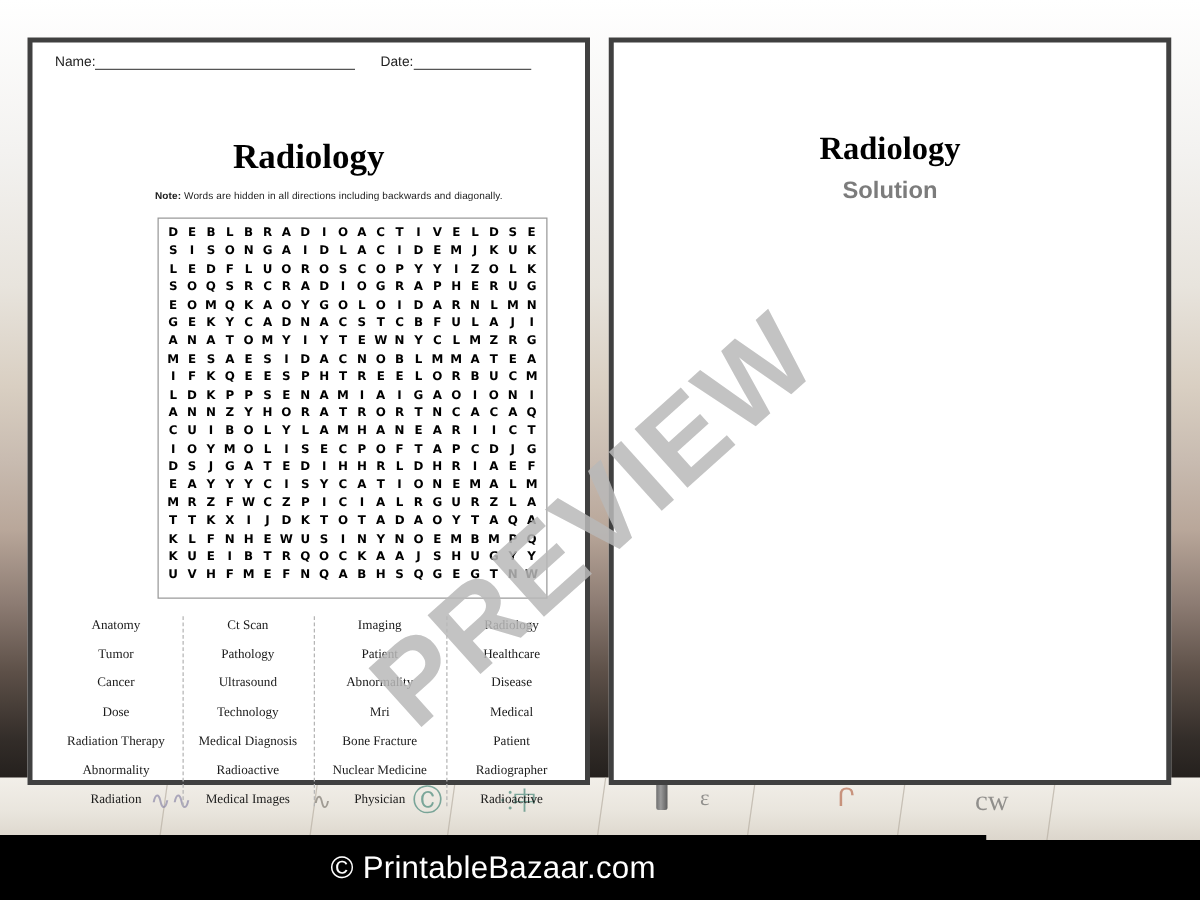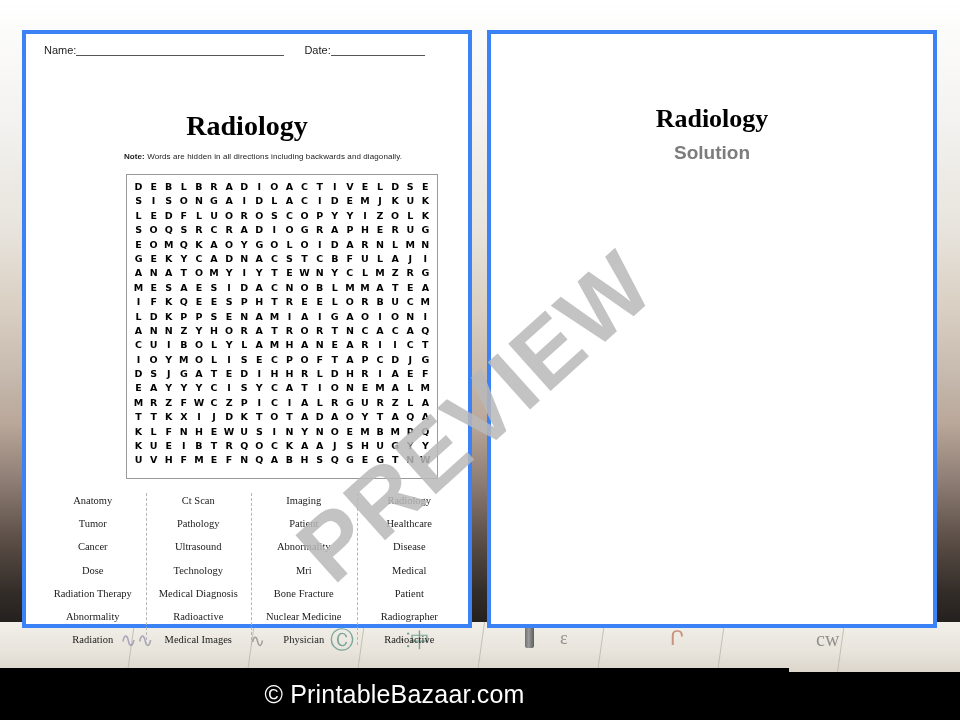--- a/index.html
+++ b/index.html
@@ -33,21 +33,21 @@
   
   #footer{
     position:absolute;left:0;top:668px;width:789px;height:52px;
     background:#000;color:#fff;
     display:flex;align-items:center;justify-content:center;
     font-size:25px;letter-spacing:.2px;
   }
 
   
   .page{
-    position:absolute;background:#fff;border:4px solid #3b82f6;box-sizing:border-box;
+    position:absolute;background:#fff;border:4px solid #404040;box-sizing:border-box;
   }
   #page-left{left:22px;top:30px;width:450px;height:598px;}
   #page-right{left:487px;top:30px;width:450px;height:598px;}
 
   
   .namerow{
     position:absolute;left:18px;top:10px;width:414px;
     display:flex;align-items:flex-end;font-size:11px;color:#222;
   }
   .namerow .lbl{white-space:nowrap;}
@@ -119,21 +119,21 @@
   <div class="gl" style="left:480px"></div>
   <div class="gl" style="left:600px"></div>
   <div class="gl" style="left:720px"></div>
   <div class="gl" style="left:840px"></div>
   <div class="scribble" style="left:120px;top:6px;font-size:20px;color:#7e7aa0;">∿∿</div>
   <div class="scribble" style="left:250px;top:8px;font-size:18px;">∿</div>
   <div class="scribble" style="left:330px;top:2px;font-size:24px;color:#2f7a6a;">Ⓒ</div>
   <div class="scribble" style="left:400px;top:4px;font-size:20px;color:#2f7a6a;">⁖中</div>
   <div class="scribble" style="left:560px;top:6px;font-size:18px;color:#555;">ɛ</div>
   <div class="scribble" style="left:670px;top:4px;font-size:20px;color:#b05a3a;">Ր</div>
-  <div class="scribble" style="left:816px;top:6px;font-size:20px;color:#555;">cw</div>
+  <div class="scribble" style="left:780px;top:6px;font-size:23px;color:#555;">cw</div>
   <div class="pen"></div>
 </div>
 
 <div class="page" id="page-left">
 
   <div class="namerow">
     <span class="lbl">Name:</span>
     <span class="rule rule-name"></span>
     <span class="lbl">Date:</span>
     <span class="rule rule-date"></span>

